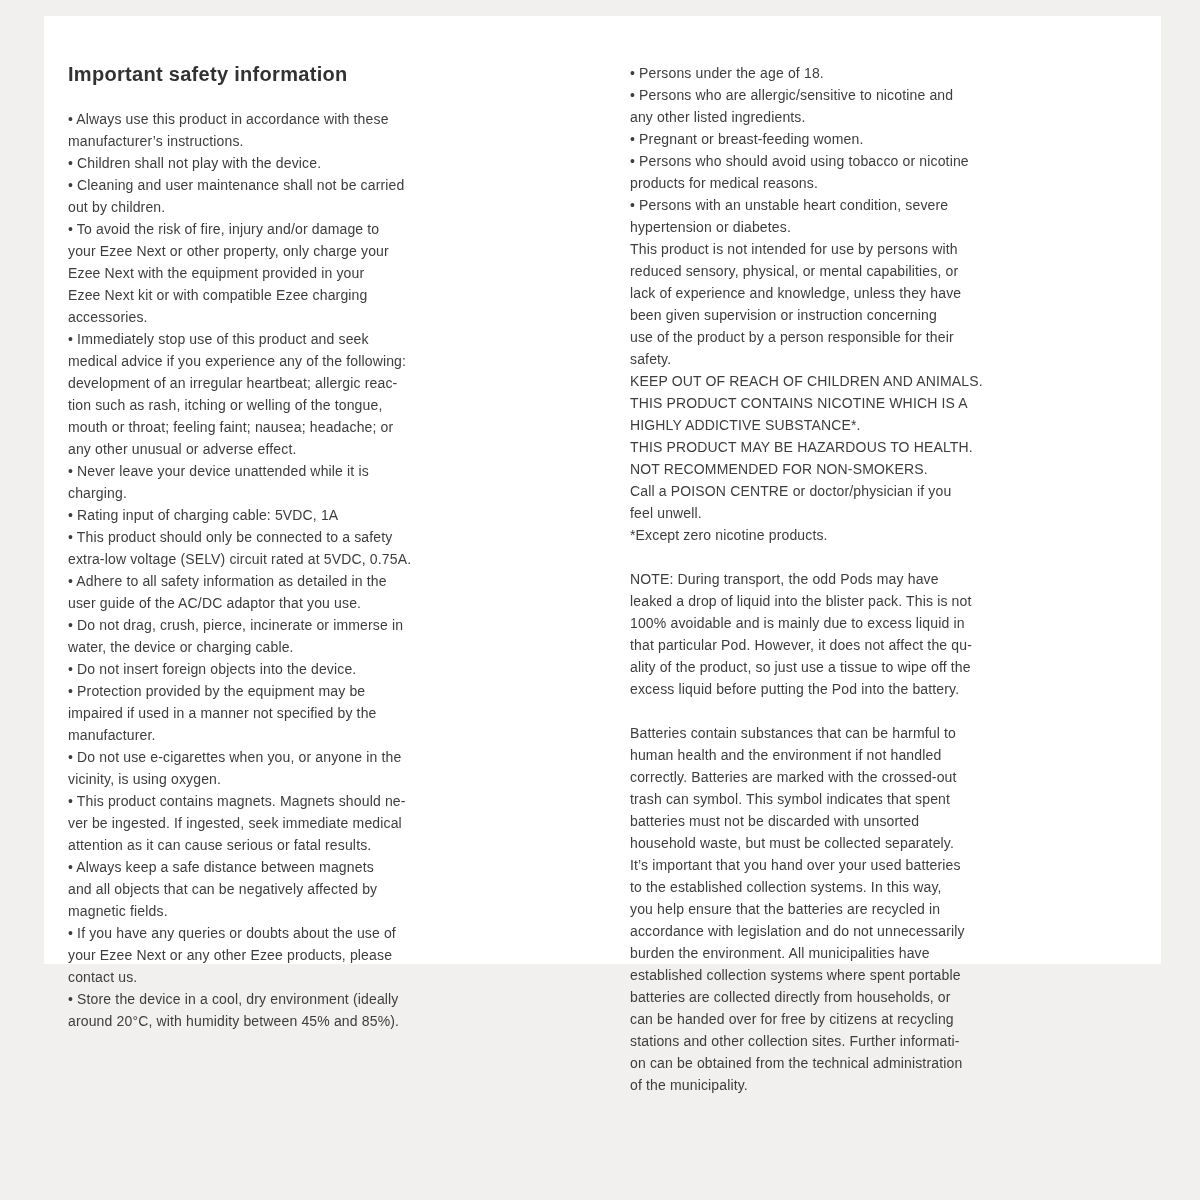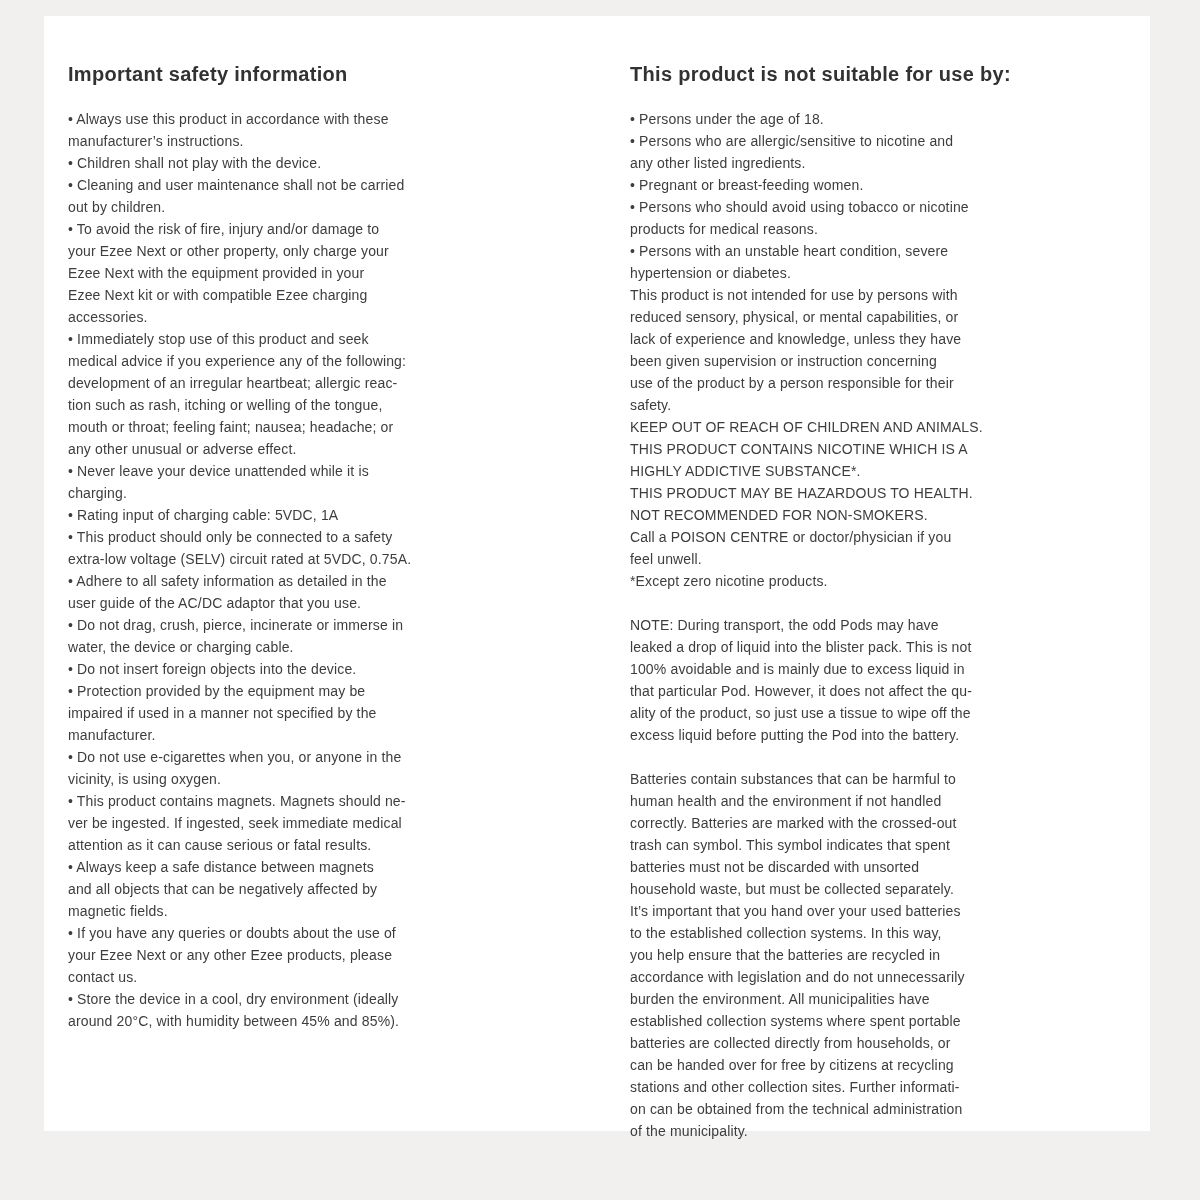--- a/index.html
+++ b/index.html
@@ -9,22 +9,23 @@
     background: var(--background-color, #f1f0ee);
     font-family: "Liberation Sans", "DejaVu Sans", sans-serif;
     position: relative;
     overflow: hidden;
   }
   .card {
     position: absolute;
     left: 44px;
     top: 16px;
     width: 1106px;
-    height: 1115px;
+    height: 948px;
     background: var(--card-color, #ffffff);
+    padding-left: 11px;
   }
   .col {
     position: absolute;
     top: 46px;
   }
   .col-left  { left: 24px;  width: 588px; }
   .col-right { left: 586px; width: 562px; }
   .heading {
     margin: 0 0 21px 0;
     font-size: 20px;
@@ -88,21 +89,20 @@
 and all objects that can be negatively affected by
 magnetic fields.
 • If you have any queries or doubts about the use of
 your Ezee Next or any other Ezee products, please
 contact us.
 • Store the device in a cool, dry environment (ideally
 around 20°C, with humidity between 45% and 85%).</div>
   </section>
 
   <section class="col col-right">
-    <h2 class="heading">This product is not suitable for use by:</h2>
     <div class="body para">• Persons under the age of 18.
 • Persons who are allergic/sensitive to nicotine and
 any other listed ingredients.
 • Pregnant or breast-feeding women.
 • Persons who should avoid using tobacco or nicotine
 products for medical reasons.
 • Persons with an unstable heart condition, severe
 hypertension or diabetes.
 This product is not intended for use by persons with
 reduced sensory, physical, or mental capabilities, or

